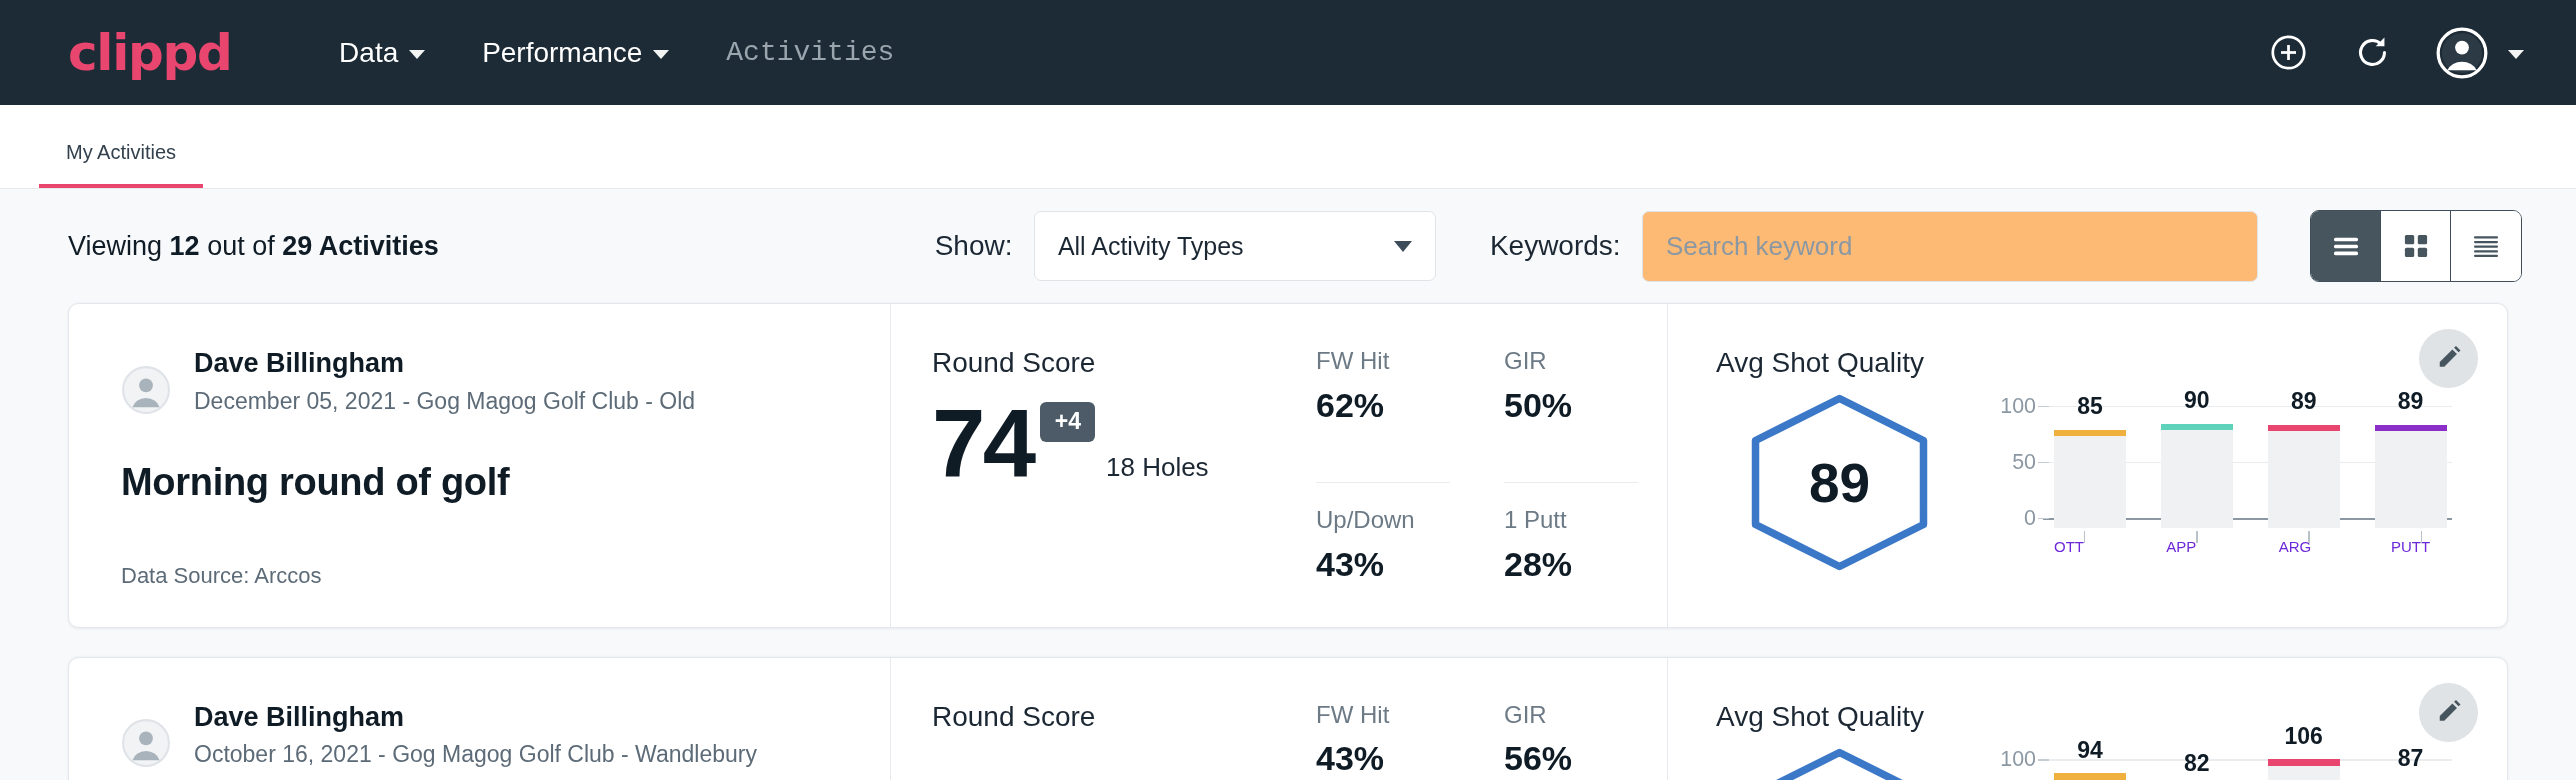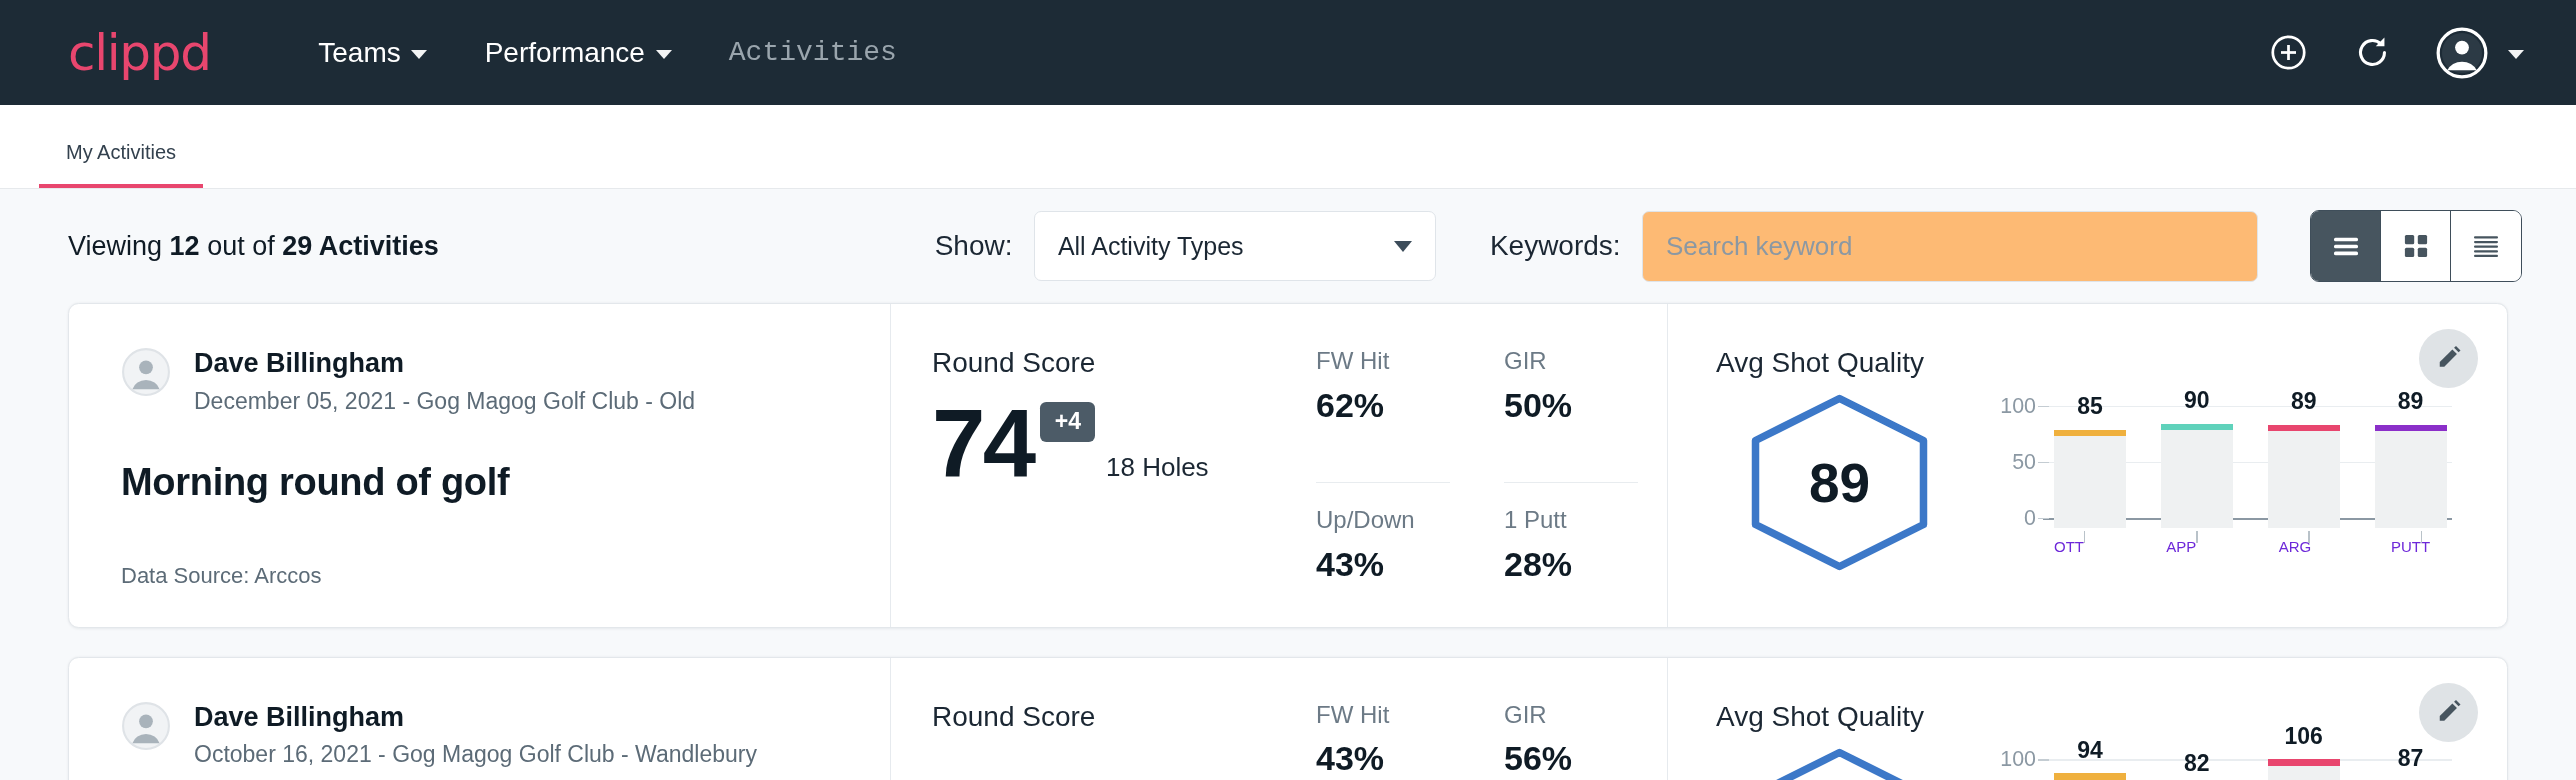--- a/index.html
+++ b/index.html
@@ -14,21 +14,21 @@
   .navbar {
     height: 105px;
     background: #1d2b36;
     display: flex;
     align-items: center;
     padding: 0 52px 0 68px;
     position: relative;
   }
   .logo {
     font-size: 50px;
-    font-weight: 400;
+    font-weight: 700;
     color: #e8466e;
     letter-spacing: -1.3px;
     margin-right: 79px;
     font-family: "DejaVu Sans", sans-serif;
   }
   .nav-items { display: flex; align-items: center; gap: 0; }
   .nav-item {
     display: flex; align-items: center; gap: 10.7px;
     color: #ffffff;
     font-size: 28px;
@@ -134,21 +134,21 @@
     border-radius: 10.7px;
     box-shadow: 0 0.9px 2.7px rgba(20,30,40,.07);
     height: 325px;
     display: flex;
     position: relative;
     margin-bottom: 28.6px;
     overflow: hidden;
   }
   
   .c-left { width: 821px; padding: 43px 0 0 52px; }
-  .who { display: flex; align-items: flex-start; gap: 23px; }
+  .who { display: flex; align-items: flex-end; gap: 23px; }
   .who-txt .name { font-size: 27px; font-weight: 700; color: #0f1b25; line-height: 1.25; }
   .who-txt .meta { font-size: 23px; color: #5c6b77; margin-top: 7.1px; }
   .c-title { font-size: 38px; font-weight: 600; color: #0f1b25; margin-top: 46px; letter-spacing: -0.3px;}
   .c-source { font-size: 22px; color: #5c6b77; margin-top: 59px; }
 
   
   .c-score {
     width: 777px;
     border-left: 1.8px solid #e6eaee;
     padding: 43px 0 0 41px;
@@ -220,21 +220,21 @@
   }
 </style>
 </head>
 <body>
 
 <div class="navbar">
   <div class="logo">clippd</div>
 
   <div class="nav-items">
     <div class="nav-item">
-      <span>Teams</span>
+      <span>Data</span>
       <span class="chev"></span>
     </div>
     <div class="nav-item">
       <span>Performance</span>
       <span class="chev"></span>
     </div>
     <div class="nav-item muted">
       <span>Activities</span>
     </div>
   </div>

